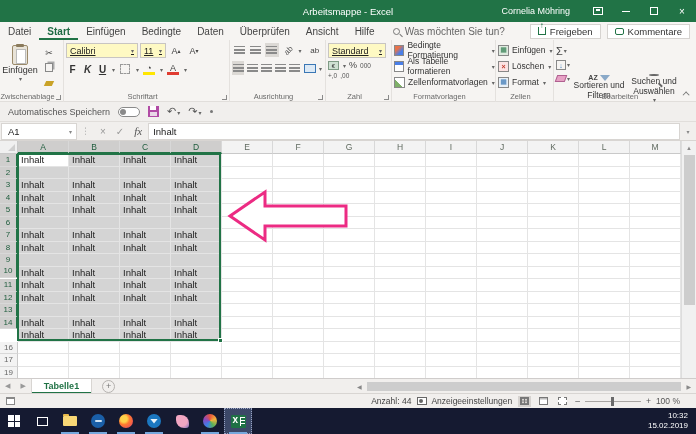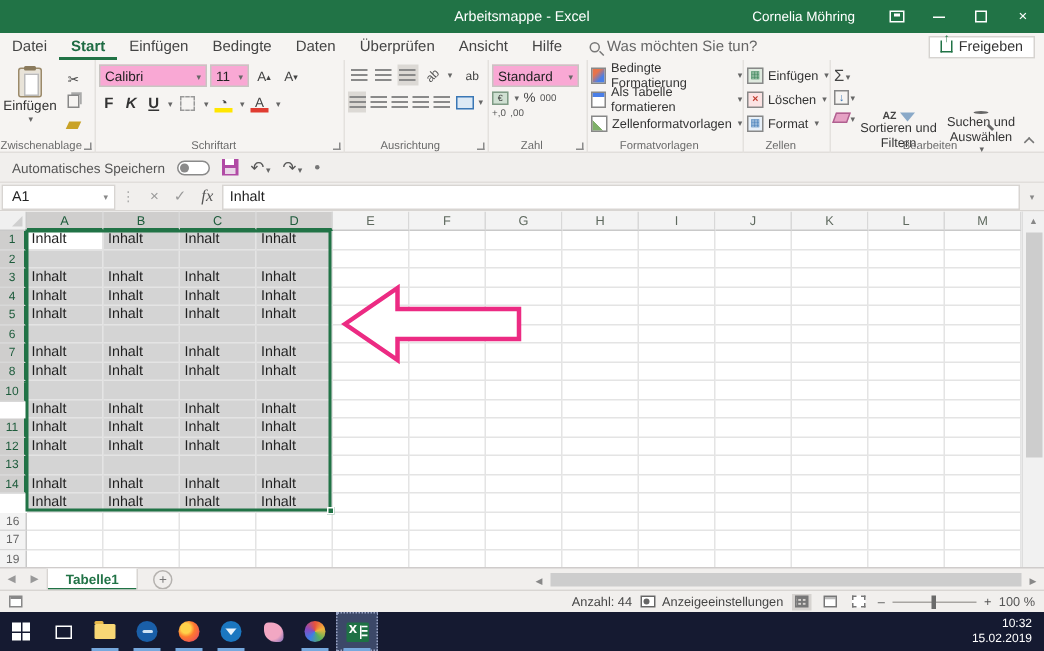--- a/index.html
+++ b/index.html
@@ -38,21 +38,21 @@
   .dlg { position:absolute; bottom:2px; right:2px; width:5px; height:5px; border-right:1px solid #8a8a8a; border-bottom:1px solid #8a8a8a; }
   .col { display:flex; flex-direction:column; justify-content:flex-start; gap:2px; }
   .smbtn { width:16px; height:14px; display:flex; align-items:center; justify-content:center; font-size:9px; color:#444; }
   .smbtn.pressed { background:#dcd9d5; }
   .caret { font-size:6px; color:#666; margin-left:1px; }
   .bigbtn { width:36px; display:flex; flex-direction:column; align-items:center; font-size:9px; color:#333; }
   .clipboard { width:16px; height:20px; border:1px solid #9b8a6a; border-radius:2px; background:#e8e3d8; position:relative; margin-top:2px; }
   .clipboard::before { content:""; position:absolute; left:3px; top:-2px; width:8px; height:3px; background:#8a7a5c; border-radius:1px; }
   .clipboard::after { content:""; position:absolute; left:3px; top:3px; width:8px; height:13px; background:#fff; border:1px solid #bbb; }
   .fontrow { display:flex; align-items:center; gap:2px; }
-  .combo { background:#f9a8d4; border:1px solid #c8c5c2; height:15px; display:flex; align-items:center; justify-content:space-between; padding:0 3px; font-size:9px; color:#222; }
+  .combo { background:#fef9c3; border:1px solid #c8c5c2; height:15px; display:flex; align-items:center; justify-content:space-between; padding:0 3px; font-size:9px; color:#222;text-decoration:underline; }
   .fname { width:72px; } .fsize { width:26px; }
   .bAA { font-size:9px; color:#444; } .bAA sup{font-size:6px;}
   .fmt-letter { font-weight:bold; font-size:10px; color:#333; width:13px; text-align:center; }
   .uline { text-decoration:underline; }
   .ital { font-style:italic; }
   .border-ic { width:10px; height:10px; border:1px dashed #999; display:grid; grid-template:1fr 1fr / 1fr 1fr; }
   .fill-ic, .fontcol-ic { position:relative; width:12px; height:12px; font-size:9px; text-align:center; color:#444; }
   .fill-ic::after { content:""; position:absolute; left:0; bottom:0; width:12px; height:3px; background:#ffe600; }
   .fontcol-ic::after { content:""; position:absolute; left:0; bottom:0; width:12px; height:3px; background:#e03c31; }
   .albars { width:11px; height:8px; background:repeating-linear-gradient(#8a8a8a 0 1.4px, transparent 1.4px 3.2px); }
@@ -130,21 +130,21 @@
   .sheettab { height:15px; background:#fff; color:var(--green); font-weight:bold; padding:0 12px; display:flex; align-items:center; border-right:1px solid #d8d5d2; border-left:1px solid #d8d5d2; box-shadow:inset 0 -2px 0 var(--green); }
   .addsheet { width:13px; height:13px; border:1px solid #b5b2af; border-radius:50%; display:flex; align-items:center; justify-content:center; color:#777; font-size:9px; margin-left:10px; }
   .hscroll { position:absolute; right:2px; top:2px; width:340px; height:11px; display:flex; align-items:center; }
   .hs-arrow { font-size:6px; color:#888; padding:0 3px; }
   .hs-track { flex:1; height:11px; background:#f1efed; position:relative; }
   .hs-thumb { position:absolute; left:2px; top:1px; right:2px; height:9px; background:#cdcdcd; }
 
   
   .statusbar { position:absolute; left:0; top:393px; width:696px; height:15px; background:#f1efed; border-top:1px solid #d8d5d2; display:flex; align-items:center; font-size:8.5px; color:#444; }
   .macro-ic { width:9px; height:8px; border:1px solid #888; margin-left:6px; background:linear-gradient(#888 1.5px, #fff 1.5px); }
-  .sb-right { margin-left:auto; display:flex; align-items:center; gap:6px; padding-right:6px; }
+  .sb-right { margin-left:auto; display:flex; align-items:center; gap:6px; padding-right:16px; }
   .disp-ic { width:10px; height:8px; border:1px solid #666; background:#fff; position:relative; }
   .disp-ic::after { content:""; position:absolute; left:1px; top:1px; width:4px; height:4px; border-radius:50%; background:#666; }
   .view-ic { width:13px; height:11px; display:flex; align-items:center; justify-content:center; }
   .view-ic.active { background:#d6d3d0; }
   .vi-grid { width:9px; height:8px; background:
     linear-gradient(#777 1px, transparent 1px) 0 0/3px 2.6px,
     linear-gradient(90deg,#777 1px, transparent 1px) 0 0/3px 2.6px; border:1px solid #777; }
   .vi-page { width:9px; height:8px; border:1px solid #777; background:#fff; box-shadow:inset 0 1.5px 0 #bbb; }
   .vi-break { width:9px; height:8px; border:1px dashed #777; background:#fff; }
   .zoomctl { display:flex; align-items:center; gap:5px; color:#555; }
@@ -205,20 +205,24 @@
     <span class="rtab">Ansicht</span>
     <span class="rtab">Hilfe</span>
     <span class="tellme">
       <span class="mag"></span>
       <span>Was möchten Sie tun?</span>
     </span>
     <span class="spacer"></span>
     <span class="pillbtn">
       <span class="share-ic"></span>
       <span>Freigeben</span>
+    </span>
+    <span class="pillbtn">
+      <span class="cmt-ic"></span>
+      <span>Kommentare</span>
     </span>
   </div>
 
   <div class="ribbon">
 
     <div class="rgroup" style="width:64px">
       <div class="bigbtn">
         <span class="clipboard"></span>
         <span>Einfügen</span>
         <span class="caret">▾</span>
@@ -578,21 +582,21 @@
       <div class="cell insel" style="left: 171px; top: 113px; width: 51px; height: 12.5px;"></div>
       <div class="cell" style="left: 222px; top: 113px; width: 51px; height: 12.5px;"></div>
       <div class="cell" style="left: 273px; top: 113px; width: 51px; height: 12.5px;"></div>
       <div class="cell" style="left: 324px; top: 113px; width: 51px; height: 12.5px;"></div>
       <div class="cell" style="left: 375px; top: 113px; width: 51px; height: 12.5px;"></div>
       <div class="cell" style="left: 426px; top: 113px; width: 51px; height: 12.5px;"></div>
       <div class="cell" style="left: 477px; top: 113px; width: 51px; height: 12.5px;"></div>
       <div class="cell" style="left: 528px; top: 113px; width: 51px; height: 12.5px;"></div>
       <div class="cell" style="left: 579px; top: 113px; width: 51px; height: 12.5px;"></div>
       <div class="cell" style="left: 630px; top: 113px; width: 51px; height: 12.5px;"></div>
-      <div class="rhead sel" style="top: 114px; height: 12.5px; line-height: 12.5px;">10</div>
+      <div class="rhead sel" style="top: 124px; height: 12.5px; line-height: 12.5px;">10</div>
       <div class="cell insel" style="left: 18px; top: 125.5px; width: 51px; height: 12.5px;">Inhalt</div>
       <div class="cell insel" style="left: 69px; top: 125.5px; width: 51px; height: 12.5px;">Inhalt</div>
       <div class="cell insel" style="left: 120px; top: 125.5px; width: 51px; height: 12.5px;">Inhalt</div>
       <div class="cell insel" style="left: 171px; top: 125.5px; width: 51px; height: 12.5px;">Inhalt</div>
       <div class="cell" style="left: 222px; top: 125.5px; width: 51px; height: 12.5px;"></div>
       <div class="cell" style="left: 273px; top: 125.5px; width: 51px; height: 12.5px;"></div>
       <div class="cell" style="left: 324px; top: 125.5px; width: 51px; height: 12.5px;"></div>
       <div class="cell" style="left: 375px; top: 125.5px; width: 51px; height: 12.5px;"></div>
       <div class="cell" style="left: 426px; top: 125.5px; width: 51px; height: 12.5px;"></div>
       <div class="cell" style="left: 477px; top: 125.5px; width: 51px; height: 12.5px;"></div>

